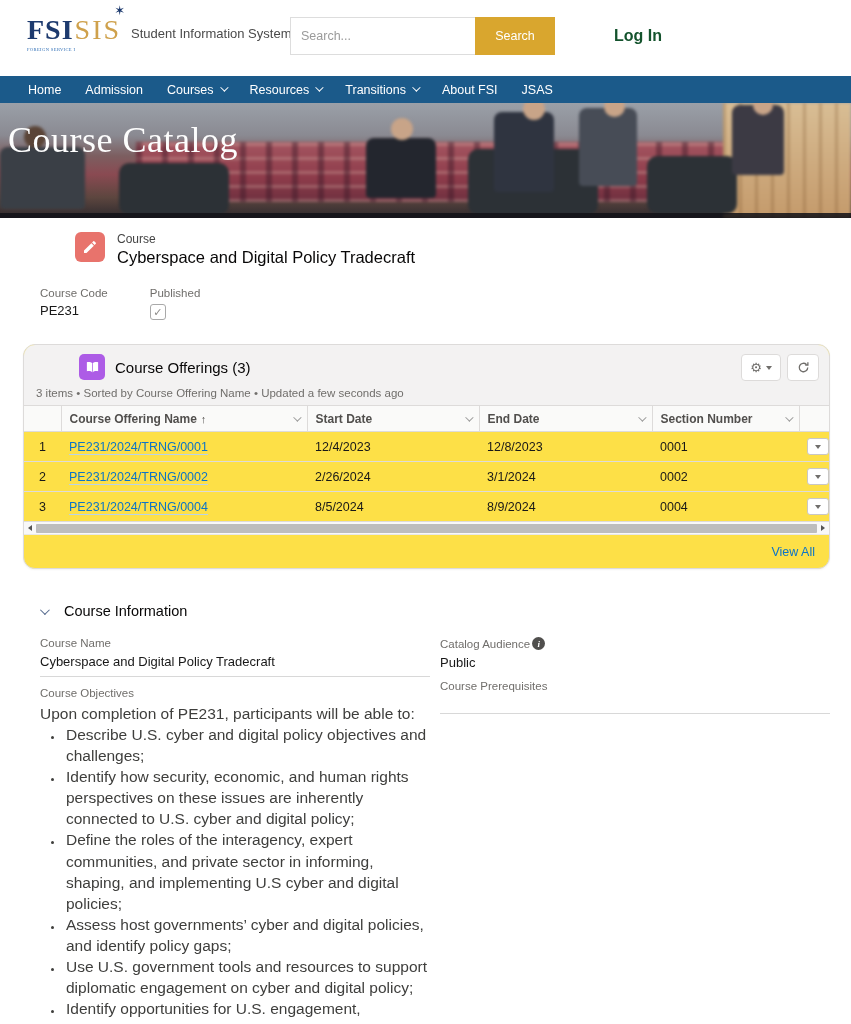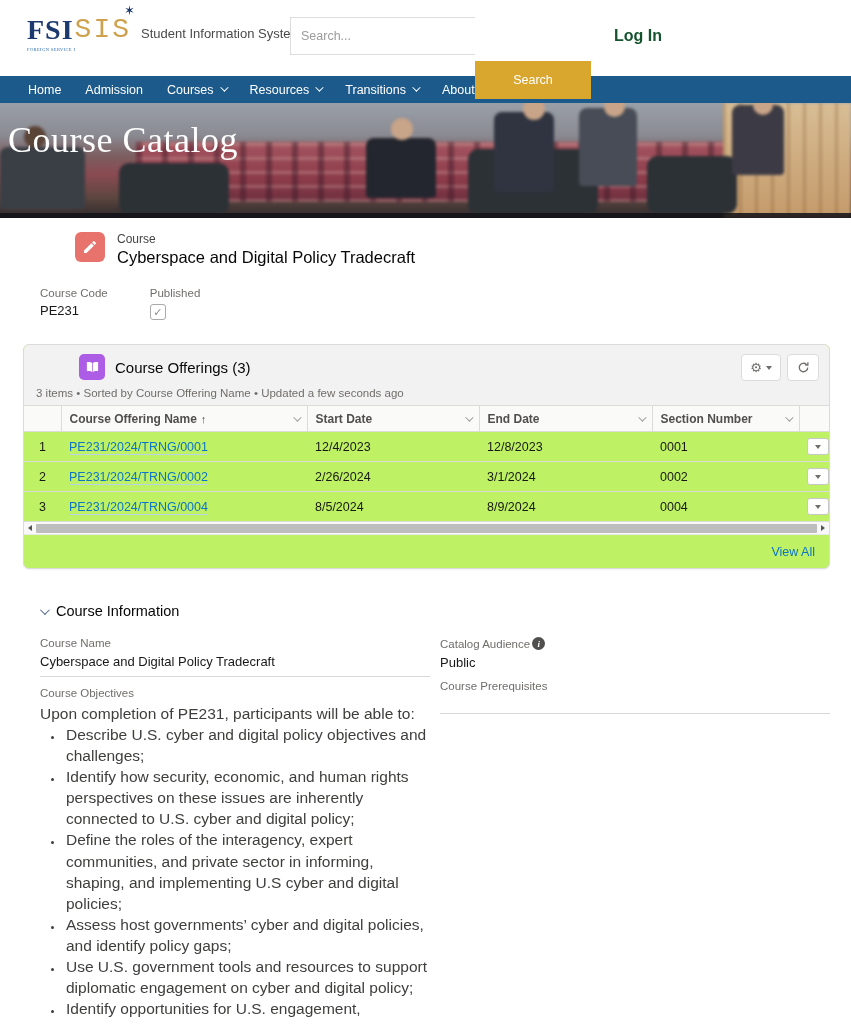--- a/index.html
+++ b/index.html
@@ -9,28 +9,28 @@
     font-family:"Liberation Sans", sans-serif; color:#181818;
     position:relative;
   }
 
   
   .top-header { height:76px; position:relative; background:#fff; }
   .logo-wrap { position:absolute; left:27px; top:14px; display:flex; align-items:center; }
   .logo-mark { position:relative; display:flex; align-items:flex-start; font-family:"Liberation Serif", serif; }
   .logo-fsi { font-size:28px; font-weight:700; color:#1d3a6e; letter-spacing:1px; position:relative; }
   .logo-star { position:absolute; top:-11px; right:-4px; font-size:13px; color:#1d3a6e; font-weight:400; }
-  .logo-sis { font-size:28px; color:#cfa14c; letter-spacing:2px; margin-left:1px;font-family:Liberation Mono, monospace; }
+  .logo-sis { font-size:28px; color:#cfa14c; letter-spacing:2px; margin-left:1px; }
   .logo-tagline { position:absolute; left:0; top:33px; font-size:4.5px; color:#2d6db5; letter-spacing:.4px; white-space:nowrap; width:48px; overflow:hidden; }
   .logo-subtitle { font-size:13px; color:#4a4a4a; margin-left:10px; position:relative; top:3px; }
 
   .search-wrap { position:absolute; left:290px; top:17px; display:flex; height:38px; }
   .search-input { width:185px; height:38px; border:1px solid #ddd; border-right:none; padding:0 10px; font-size:12.5px; color:#333; outline:none; font-family:inherit; }
   .search-input::placeholder { color:#9b9b9b; }
-  .search-btn { width:116px; height:38px; background:#d9a62e; color:#fff; border:none; font-size:12.5px; cursor:pointer; font-family:inherit;margin-top:44px; }
+  .search-btn { width:80px; height:38px; background:#d9a62e; color:#fff; border:none; font-size:12.5px; cursor:pointer; font-family:inherit; }
   .login-link { position:absolute; left:614px; top:27px; font-size:16px; font-weight:700; color:#14532d; text-decoration:none; cursor:pointer; }
 
   
   .navbar { height:27px; background:#1b5a8a; display:flex; align-items:center; padding-left:28px; gap:24px; }
   .nav-item { display:flex; align-items:center; gap:6px; color:#fff; font-size:12.5px; cursor:pointer; white-space:nowrap; }
   .chev { display:inline-block; width:6px; height:6px; border-right:1.5px solid currentColor; border-bottom:1.5px solid currentColor; transform:rotate(45deg) translateY(-2px); }
   .nav-item .chev { margin-top:-2px; }
 
   
   .hero { height:115px; position:relative; overflow:hidden; background:linear-gradient(180deg,#9aa0a8 0%,#8a8a92 28%,#7c5e60 46%,#8a4a52 62%,#5d463f 82%,#2e2a2e 100%); }
@@ -59,21 +59,21 @@
   .entity-label { font-size:12px; color:#444; }
   .record-title { font-size:16.5px; color:#080707; margin-top:2px; }
 
   
   .fields-row { display:flex; gap:42px; margin:20px 0 0 40px; }
   .fld-label { font-size:11.5px; color:#706e6b; }
   .fld-value { font-size:13px; color:#181818; margin-top:4px; }
   .checkbox { width:16px; height:16px; border:1px solid #a9a9a9; border-radius:3px; background:#fff; margin-top:5px; display:flex; align-items:center; justify-content:center; font-size:11px; color:#8c8a88; }
 
   
-  .card { width:807px; margin:24px 0 0 23px; border:1px solid #dddbda; border-radius:6px; background:#bef264; box-shadow:0 1px 2px rgba(0,0,0,.05); overflow:hidden; }
+  .card { width:807px; margin:24px 0 0 23px; border:1px solid #dddbda; border-radius:12px; background:#fde047; box-shadow:0 1px 2px rgba(0,0,0,.05); overflow:hidden; }
   .card-header { background:#f3f2f2; padding:9px 12px 6px 12px; position:relative; }
   .card-header-row { display:flex; align-items:center; }
   .list-icon { width:26px; height:26px; border-radius:5px; background:#ad5ce6; display:flex; align-items:center; justify-content:center; margin-left:43px; flex:none; }
   .list-title { font-size:15px; color:#080707; margin-left:10px; }
   .card-actions { position:absolute; right:10px; top:9px; display:flex; gap:6px; }
   .icon-btn { height:27px; background:#fff; border:1px solid #dddbda; border-radius:4px; display:flex; align-items:center; justify-content:center; gap:4px; cursor:pointer; color:#706e6b; }
   .gear-btn { width:40px; }
   .refresh-btn { width:32px; }
   .gear-glyph { font-family:"DejaVu Sans", sans-serif; font-size:13px; line-height:1; }
   .caret-down { width:0; height:0; border-left:3.5px solid transparent; border-right:3.5px solid transparent; border-top:4px solid #706e6b; }
@@ -98,21 +98,21 @@
   .hs-arrow { width:12px; display:flex; align-items:center; justify-content:center; cursor:pointer; }
   .tri-left { width:0; height:0; border-top:3.5px solid transparent; border-bottom:3.5px solid transparent; border-right:4.5px solid #555; }
   .tri-right { width:0; height:0; border-top:3.5px solid transparent; border-bottom:3.5px solid transparent; border-left:4.5px solid #555; }
   .hs-thumb { flex:1; height:9px; background:#bdbdbd; border-radius:1px; cursor:grab; }
 
   .card-footer { height:33px; display:flex; align-items:center; justify-content:flex-end; padding-right:14px; }
   .view-all { font-size:12.5px; color:#0b74c8; cursor:pointer; text-decoration:none; }
 
   
   .details { margin:34px 21px 0 40px; }
-  .section-header { display:flex; align-items:center; gap:9px; cursor:pointer; }
+  .section-header { display:flex; align-items:center; gap:17px; cursor:pointer; }
   .section-chev { width:7px; height:7px; border-right:1.6px solid #54698d; border-bottom:1.6px solid #54698d; transform:rotate(45deg) translateY(-2px); }
   .section-title { font-size:14.5px; color:#080707; }
   .details-grid { display:grid; grid-template-columns:390px 390px; column-gap:10px; margin-top:18px; align-items:start; }
   .dfield { margin-bottom:10px; }
   .dfield .fld-value { margin-top:5px; }
   .underlined { border-bottom:1px solid #d8d8d8; padding-bottom:7px; }
   .empty-val { min-height:17px; }
   .richtext { font-size:15.5px; line-height:1.36; color:#3e3e3c; margin-top:4px; }
   .richtext ul { margin:0; padding-left:24px; }
   .richtext li { padding-left:2px; }

